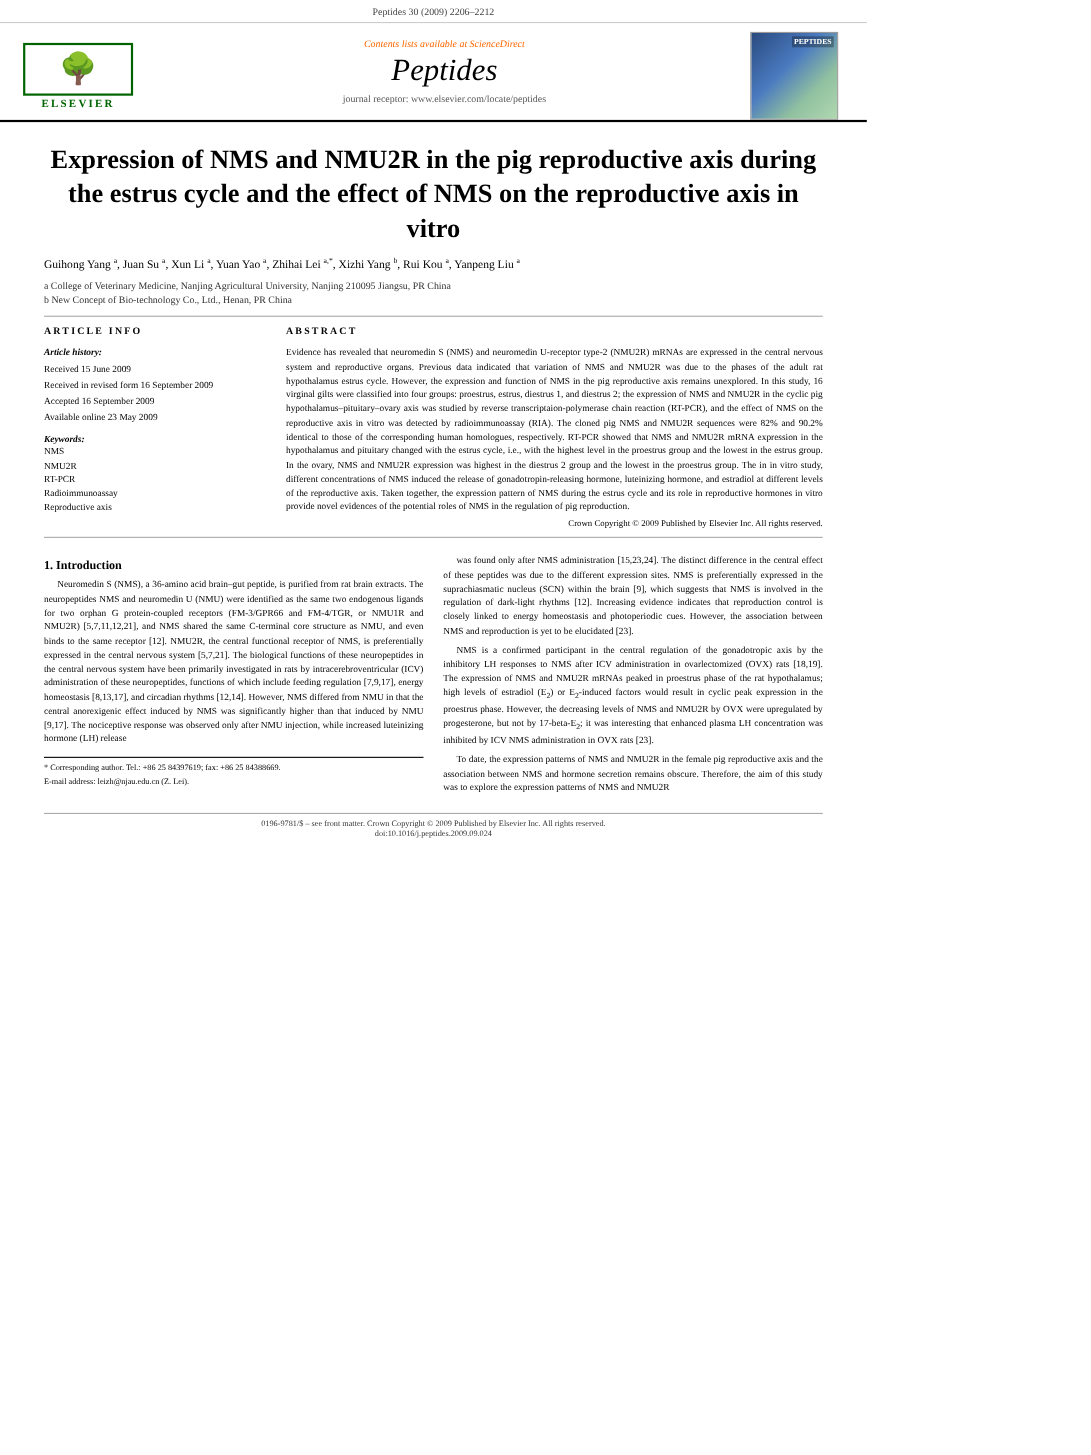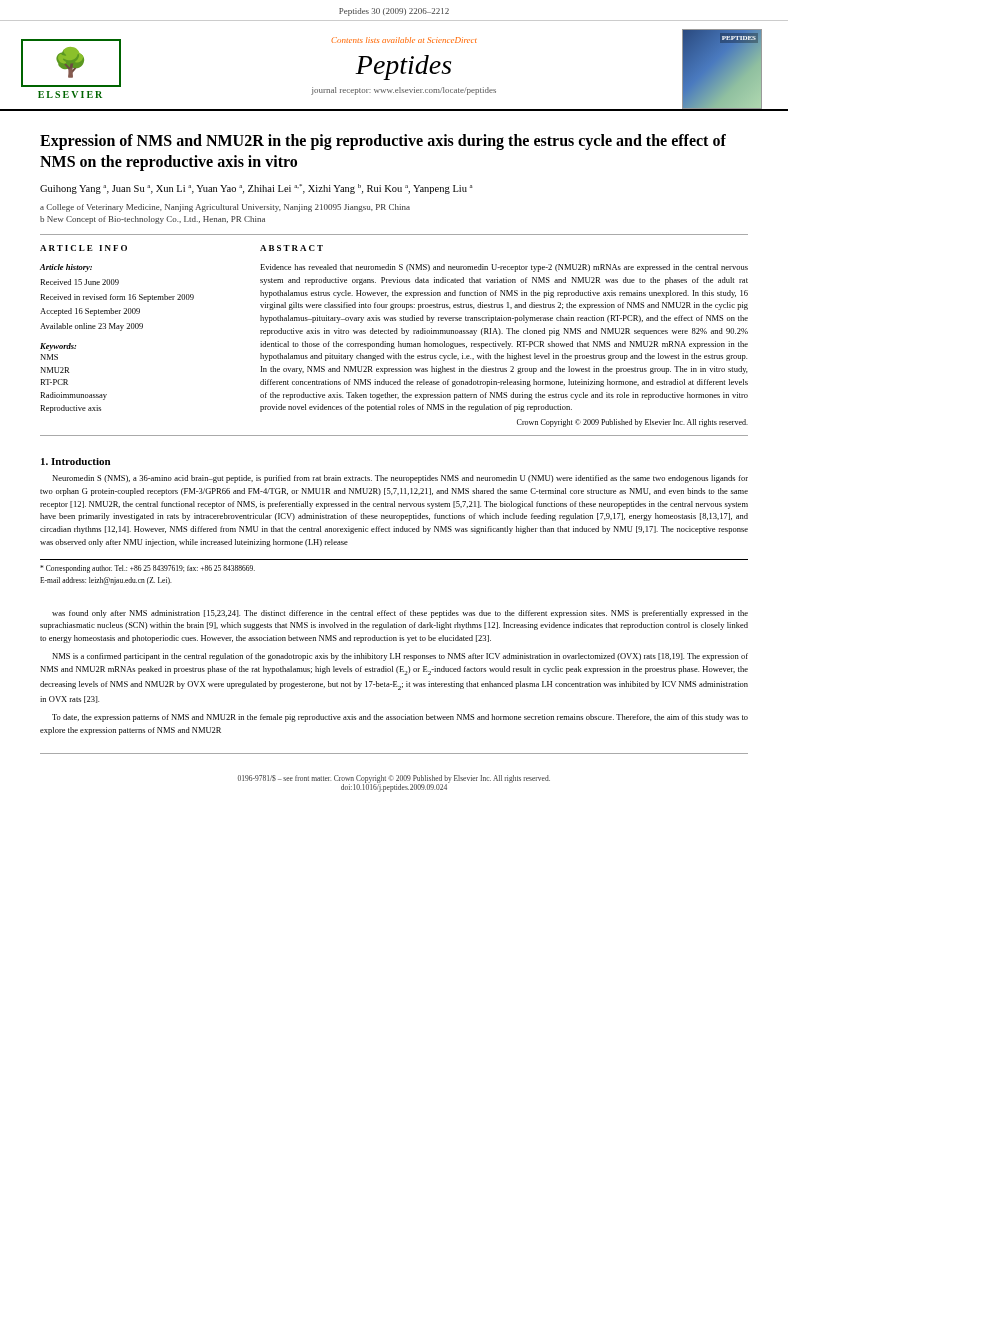--- a/index.html
+++ b/index.html
@@ -105,26 +105,27 @@
       color: #fff;
       font-weight: bold;
       background: rgba(0,0,0,0.3);
       padding: 1px 2px;
     }
     
     .article-content {
       padding: 10px 40px 10px 40px;
     }
     .article-title {
-      font-size: 16px;
+      font-size: 24px;
       font-weight: bold;
       color: #000;
       line-height: 1.3;
       margin-bottom: 8px;
       margin-top: 10px;
+      text-align: center;
     }
     .authors {
       font-size: 10.5px;
       color: #000;
       margin-bottom: 4px;
       line-height: 1.5;
     }
     .authors sup {
       font-size: 7px;
     }
@@ -203,21 +204,20 @@
       font-size: 8px;
       text-align: right;
       color: #000;
       margin-top: 4px;
     }
     
     .body-content {
       display: flex;
       gap: 18px;
       margin-top: 14px;
-      flex-direction: column;
     }
     .body-left {
       flex: 1;
     }
     .body-right {
       flex: 1;
     }
     .section-heading {
       font-size: 11px;
       font-weight: bold;
@@ -242,21 +242,21 @@
       font-size: 7.5px;
       color: #000;
     }
     .footnote-area p {
       margin-bottom: 2px;
       line-height: 1.4;
     }
     .page-footer {
       border-top: 1px solid #aaa;
       margin-top: 12px;
-      padding-top: 20px;
+      padding-top: 4px;
       font-size: 7.5px;
       color: #333;
       text-align: center;
     }
   </style>
 </head>
 <body>
 
 <div class="page-wrapper">
 

